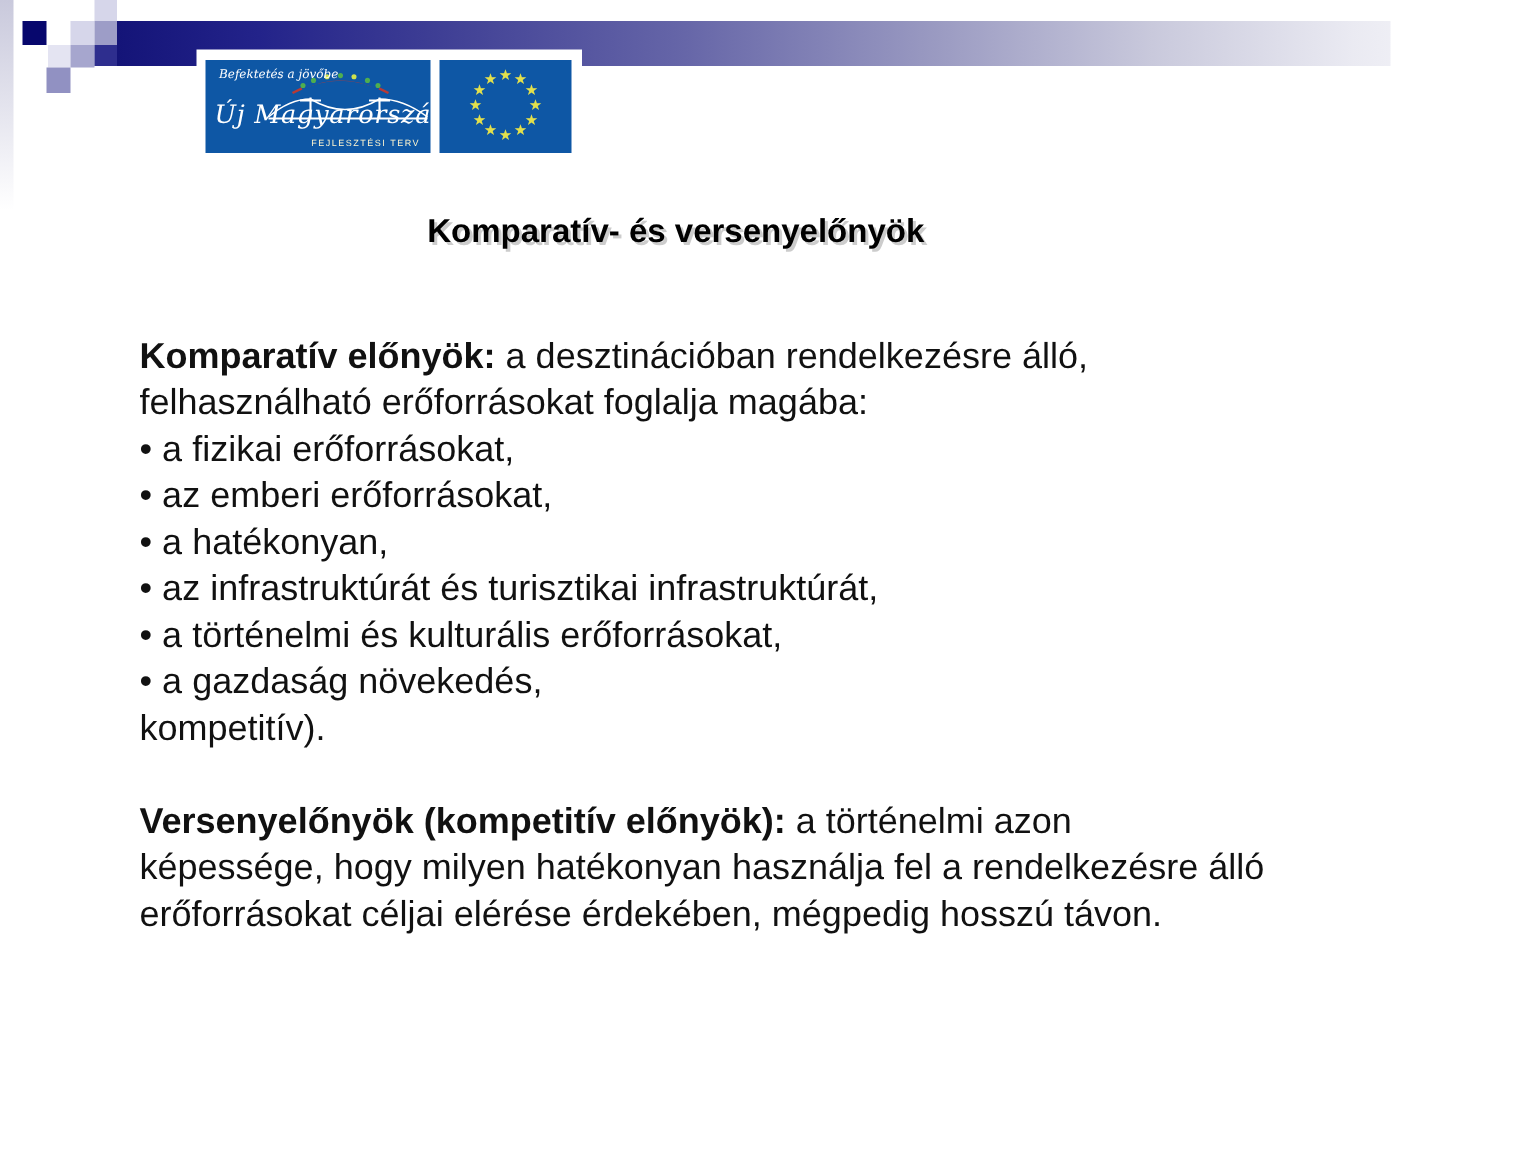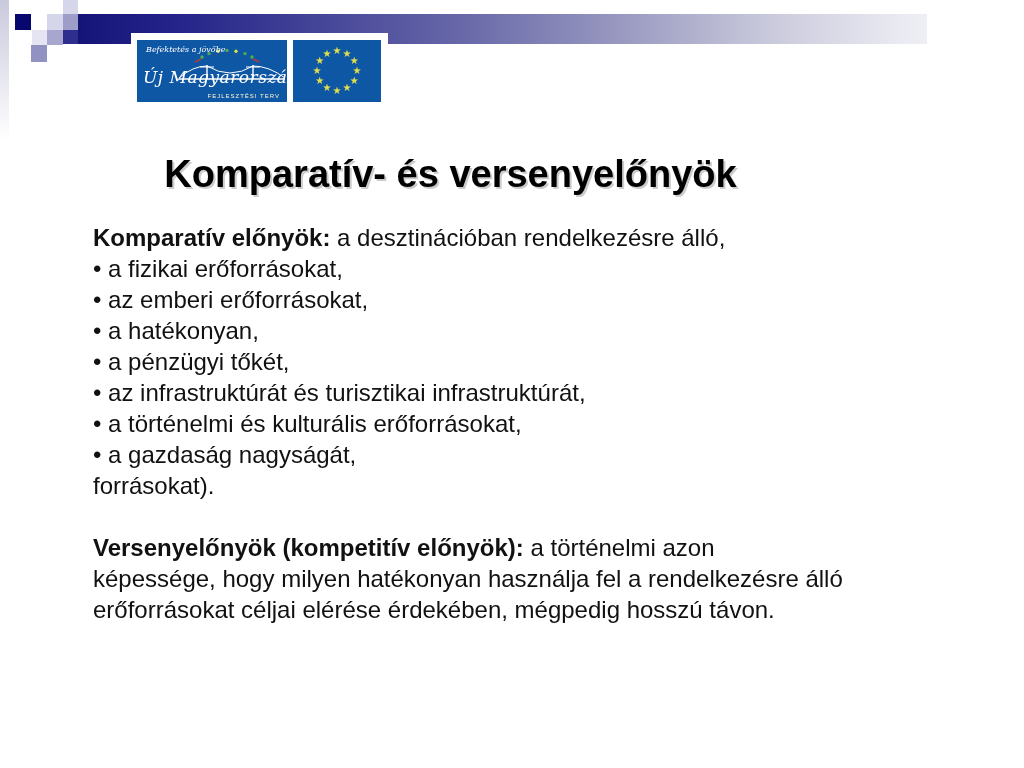--- a/index.html
+++ b/index.html
@@ -35,22 +35,22 @@
   .brand{position:absolute;left:6px;top:27px;font-family:"DejaVu Serif",serif;
     font-style:italic;font-size:17px;white-space:nowrap;letter-spacing:.5px;}
   .brand-sub{position:absolute;right:7px;bottom:3px;font-size:6px;letter-spacing:1px;
     color:#fff6cf;white-space:nowrap;}
   .bridge-svg{position:absolute;left:0;top:0;}
   .eu-flag{position:absolute;left:162px;top:7px;width:88px;height:62px;background:var(--panel-blue);}
   .eu-star{position:absolute;left:50%;top:50%;color:var(--star-yellow);
     font-size:10px;line-height:1;width:10px;height:10px;text-align:center;}
 
   
-  .title{position:absolute;left:0;right:26px;top:141px;margin:12px;text-align:center;
-    font-size:38px;font-weight:bold;color:#000;
+  .title{position:absolute;left:0;right:26px;top:141px;margin:0;text-align:center;
+    font-size:22px;font-weight:bold;color:#000;
     text-shadow:2px 2px 0 rgba(128,128,128,.40);}
 
   
   .body-text{position:absolute;left:93px;top:222px;width:880px;
     font-size:24px;line-height:31px;color:var(--text);}
   .line{min-height:31px;white-space:nowrap;}
   .b{font-weight:bold;}
 </style>
 </head>
 <body>
@@ -108,37 +108,37 @@
         </div>
     </div>
   </div>
 
   <h1 class="title">Komparatív- és versenyelőnyök</h1>
 
   <div class="body-text">
 
       <div class="line"><span class="b">Komparatív előnyök:</span><span> a desztinációban rendelkezésre álló,</span></div>
 
+      <div class="line"><span class="b"></span><span>felhasználható erőforrásokat foglalja magába:</span></div>
 
       <div class="line"><span class="b"></span><span>• a fizikai erőforrásokat,</span></div>
 
       <div class="line"><span class="b"></span><span>• az emberi erőforrásokat,</span></div>
 
       <div class="line"><span class="b"></span><span>• a hatékonyan,</span></div>
 
-      <div class="line"><span class="b"></span><span>• a pénzügyi tőkét,</span></div>
 
       <div class="line"><span class="b"></span><span>• az infrastruktúrát és turisztikai infrastruktúrát,</span></div>
 
       <div class="line"><span class="b"></span><span>• a történelmi és kulturális erőforrásokat,</span></div>
 
-      <div class="line"><span class="b"></span><span>• a gazdaság nagyságát,</span></div>
+      <div class="line"><span class="b"></span><span>• a gazdaság növekedés,</span></div>
 
 
-      <div class="line"><span class="b"></span><span>forrásokat).</span></div>
+      <div class="line"><span class="b"></span><span>kompetitív).</span></div>
 
       <div class="line"><span class="b"></span><span></span></div>
 
       <div class="line"><span class="b">Versenyelőnyök (kompetitív előnyök):</span><span> a történelmi azon</span></div>
 
       <div class="line"><span class="b"></span><span>képessége, hogy milyen hatékonyan használja fel a rendelkezésre álló</span></div>
 
       <div class="line"><span class="b"></span><span>erőforrásokat céljai elérése érdekében, mégpedig hosszú távon.</span></div>
     </div>
 

